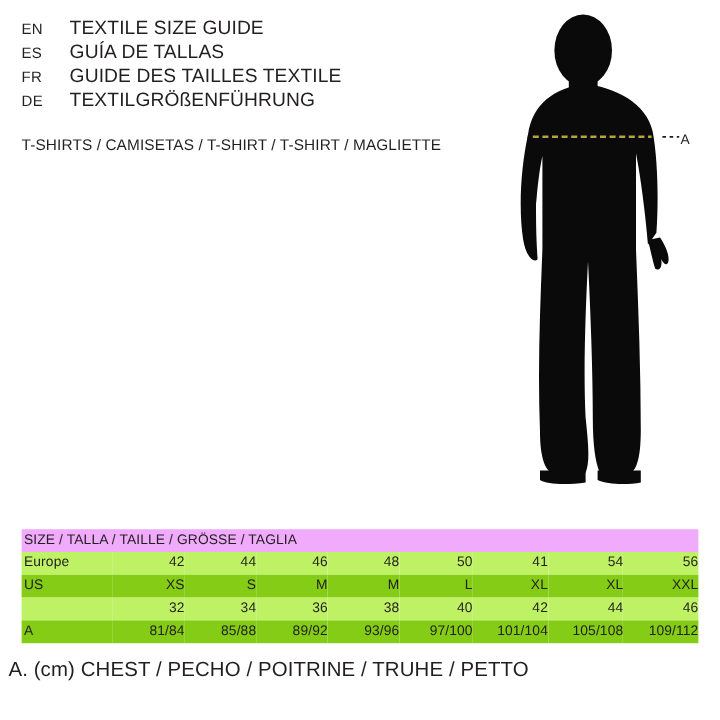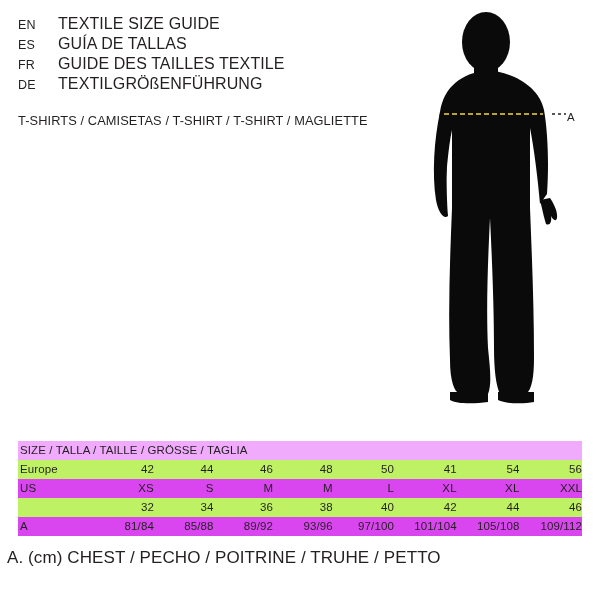--- a/index.html
+++ b/index.html
@@ -118,21 +118,21 @@
     text-align: right;
     padding-left: 1px;
   }
   tr.header-row td {
     background: #f0abfc;
   }
   tr.shade td {
     background: #bef264;
   }
   tr.plain td {
-    background: #d946ef;
+    background: #84cc16;
   }
 
   .footnote {
     position: absolute;
     left: 7px;
     top: 548px;
     font-size: 17px;
     letter-spacing: 0.1px;
     white-space: nowrap;
   }

